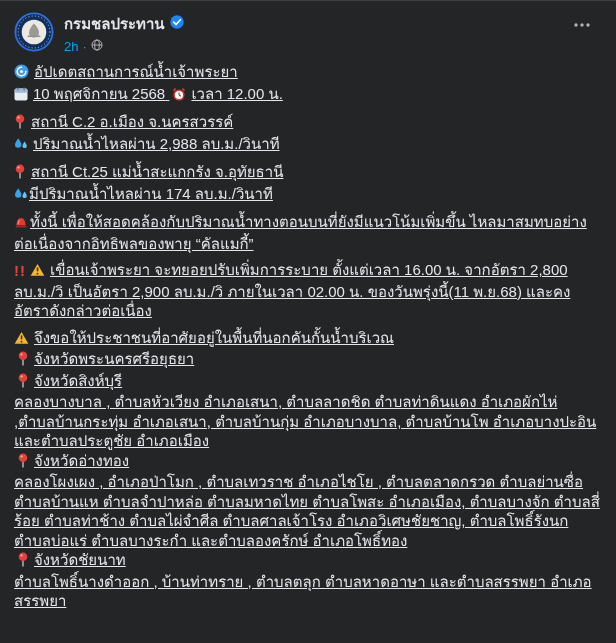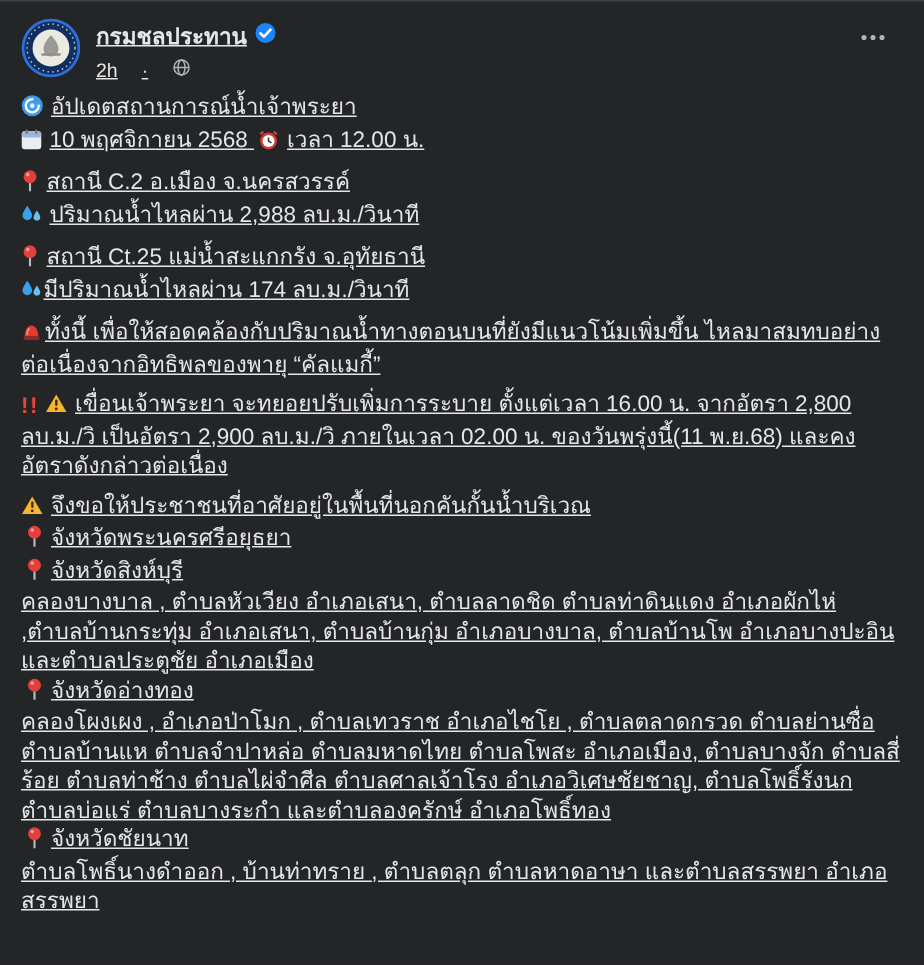--- a/index.html
+++ b/index.html
@@ -6,24 +6,24 @@
   body{
     width:616px;height:643px;overflow:hidden;
     background:#242526;
     font-family:"Liberation Sans", sans-serif;
     color:#e4e6eb;
   }
   .post{width:616px;border-top:1px solid #3e4042;}
   
   .header{display:flex;align-items:flex-start;padding:11px 16px 0 14px;position:relative;}
   .avatar{width:40px;height:40px;border-radius:50%;flex:0 0 40px;cursor:pointer;}
-  .htext{margin-left:10px;flex:1;text-decoration:underline;}
+  .htext{margin-left:10px;flex:1;}
   .name-row{display:flex;align-items:center;gap:5px;}
   .page-name{font-size:15px;font-weight:700;color:#e4e6eb;cursor:pointer;}
-  .meta-row{display:flex;align-items:center;gap:16px;margin-top:3px;font-size:13px;color:#e5e5e5;}
+  .meta-row{display:flex;align-items:center;gap:4px;margin-top:3px;font-size:13px;color:#0ea5e9;}
   .more-btn{position:absolute;right:18px;top:12px;width:32px;height:24px;display:flex;align-items:center;justify-content:center;border-radius:6px;cursor:pointer;}
   
   .content{padding:8px 16px 6px 14px;font-size:15px;line-height:1.3;}
   .blk{margin:0 0 7px 0;text-decoration:underline;}
   .line{margin:0;}
   .ico{display:inline-block;vertical-align:-2px;margin-right:5px;}
   .ico.mid{margin-left:3px;}
   .dblexcl{display:inline-block;color:#e8453c;font-weight:800;font-size:15px;letter-spacing:1px;margin-right:4px;vertical-align:-1px;}
 </style>
 </head>

